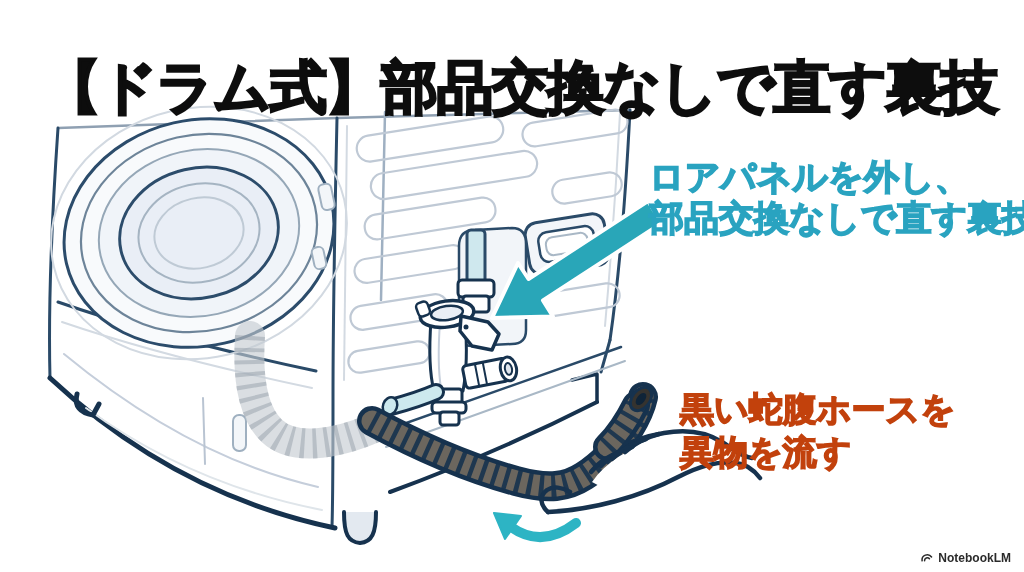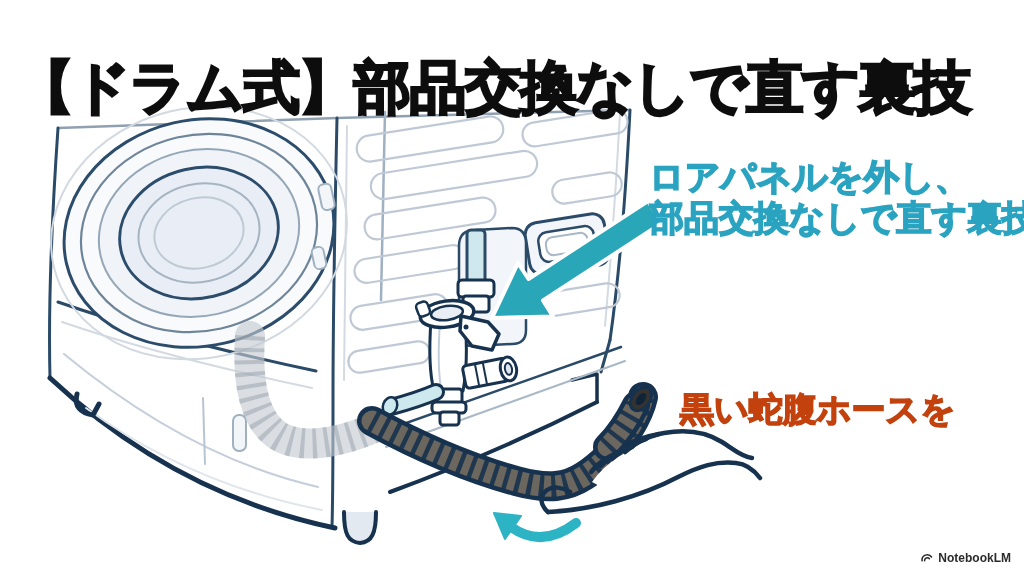--- a/index.html
+++ b/index.html
@@ -1,19 +1,19 @@
 <!DOCTYPE html>
 <html><head>
 <meta charset="utf-8">
 <style>
   html,body{margin:0;padding:0;background:#fff;}
   #stage{position:relative;width:1024px;height:572px;background:#ffffff;overflow:hidden;
          font-family:"Liberation Sans","DejaVu Sans",sans-serif;}
   #art{position:absolute;left:0;top:0;}
-  .title{position:absolute;left:17px;top:20px;font-size:57px;font-weight:900;color:#0d0d0d;
+  .title{position:absolute;left:44px;top:20px;font-size:57px;font-weight:900;color:#0d0d0d;
          letter-spacing:-1.5px;white-space:nowrap;-webkit-text-stroke:2.5px #0d0d0d;line-height:1.05;}
   .note{position:absolute;font-weight:900;white-space:nowrap;}
   .note div{-webkit-text-stroke:1.6px currentColor;}
   #valve-note{left:649px;top:156px;font-size:35px;line-height:41px;color:#29a3c0;}
   #valve-note .sub{color:#101010;margin-top:3px;}
   #hose-note{left:680px;top:388px;font-size:34px;line-height:43px;color:#c2410c;}
   #watermark{position:absolute;right:13px;bottom:7px;display:flex;align-items:center;gap:4px;
              font-size:12px;color:#2b2b2b;font-weight:700;}
 </style>
 </head>
@@ -150,20 +150,21 @@
 
   <h1 class="title">【ドラム式】部品交換なしで直す裏技</h1>
 
   <div class="note" id="valve-note">
     <div>ロアパネルを外し、</div>
     <div>部品交換なしで直す裏技</div>
   </div>
 
   <div class="note" id="hose-note">
     <div>黒い蛇腹ホースを</div>
+    <div>異物を流す</div>
   </div>
 
   <div id="watermark">
     <svg width="14" height="14" viewBox="0 0 20 20">
       <path d="M3,14 A7.5,7.5 0 0 1 16.5,8.5" stroke="#2b2b2b" stroke-width="2.2" fill="none" stroke-linecap="round"></path>
       <path d="M6.5,14 A4,4 0 0 1 13.5,11" stroke="#2b2b2b" stroke-width="2.2" fill="none" stroke-linecap="round"></path>
     </svg>
     <span>NotebookLM</span>
   </div>
 

